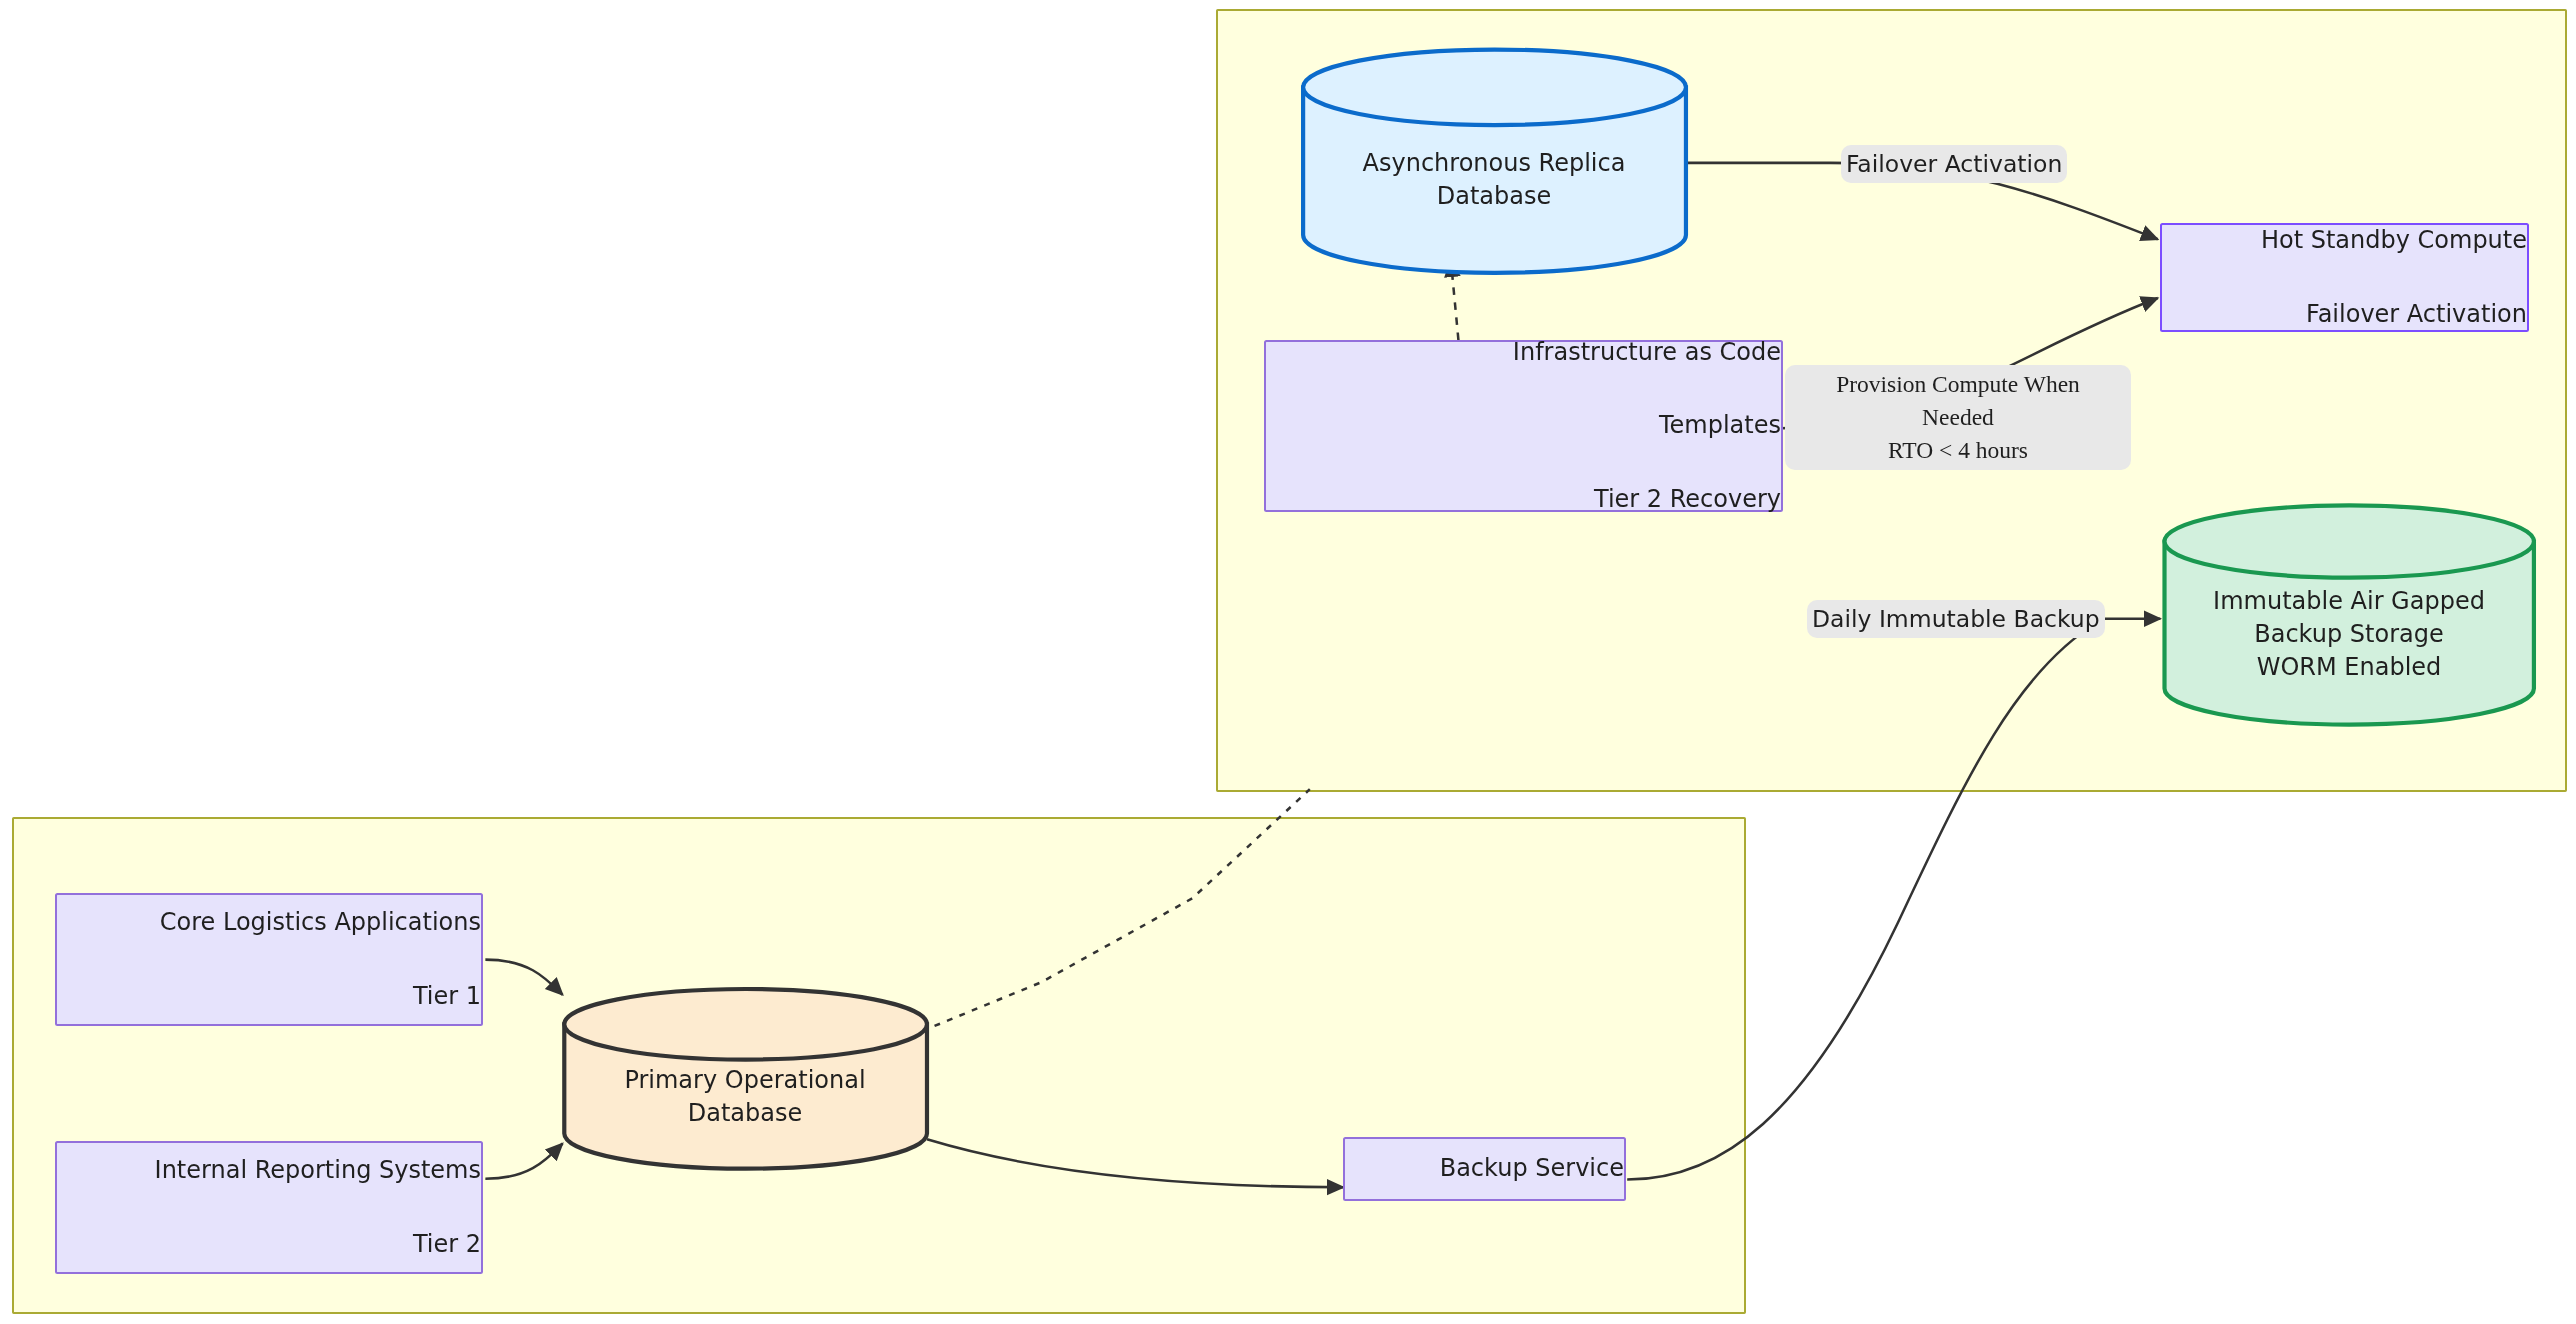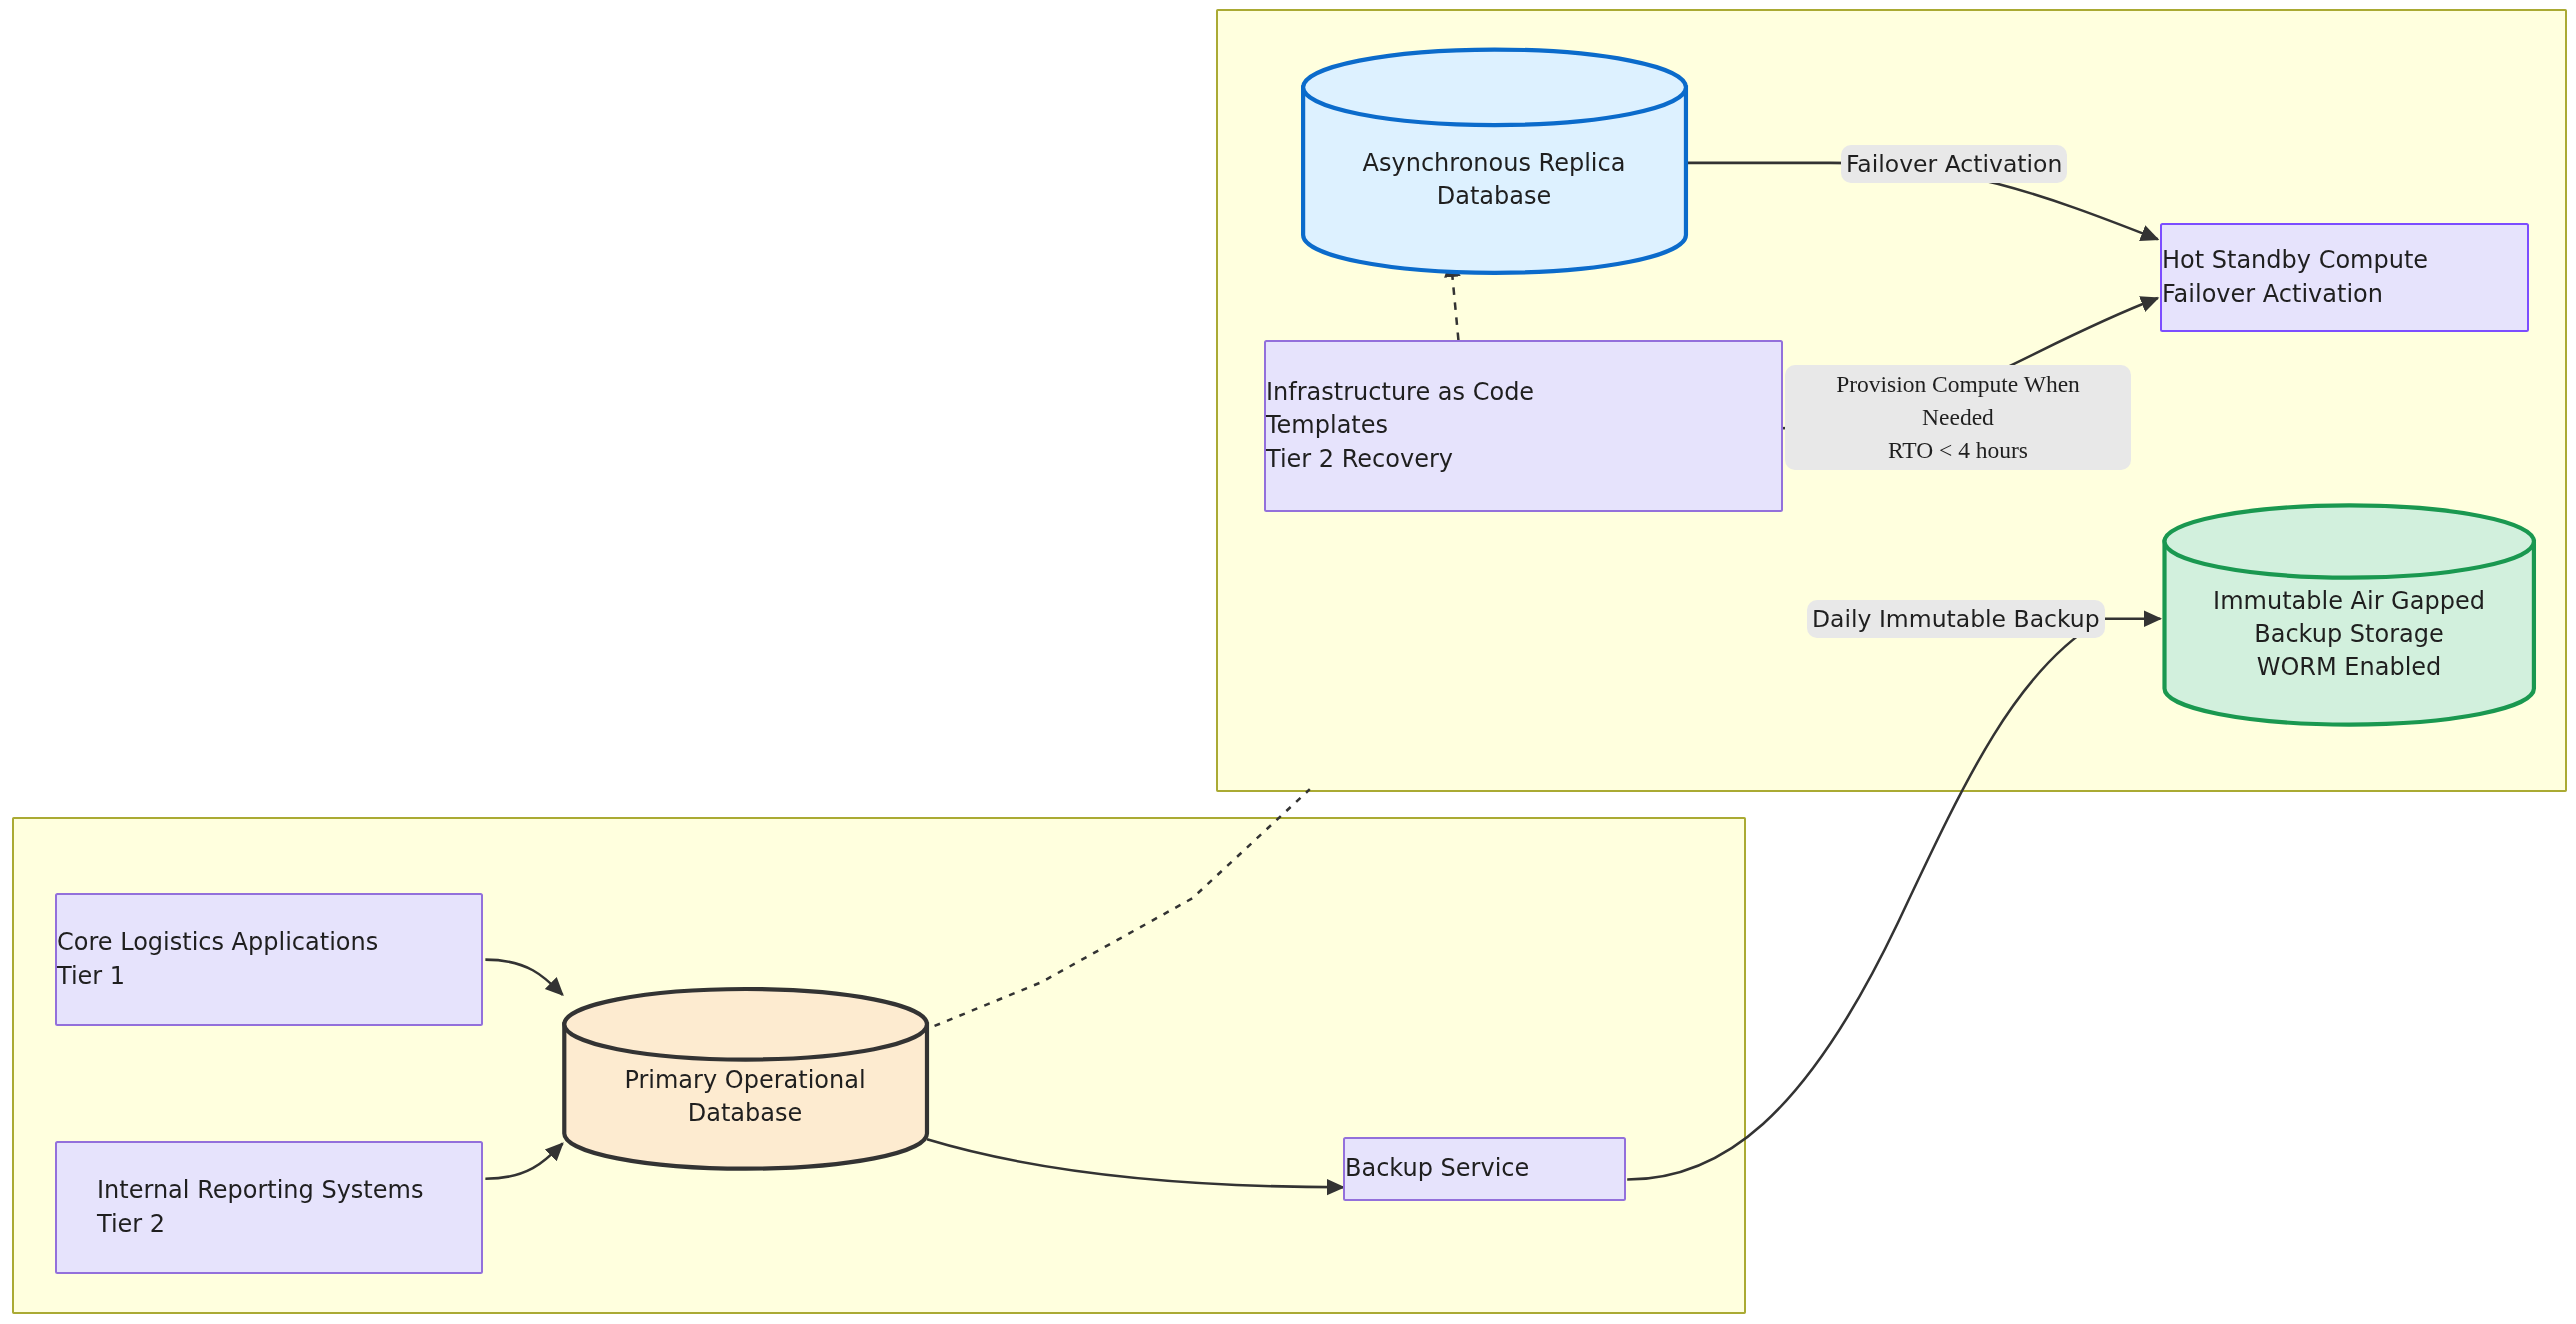--- a/index.html
+++ b/index.html
@@ -49,27 +49,28 @@
 
   
   .node-box {
     position: absolute;
     box-sizing: border-box;
     background: #e6e3fc;
     border: 2.5px solid #9370db;
     border-radius: 2.5px;
     display: flex;
     flex-direction: column;
-    align-items: flex-start;
+    align-items: flex-end;
     justify-content: center;
     z-index: 4;
     color: #1f1f1f;
     font-size: 24px;
     line-height: 1.38;
     text-align: center;
+    gap: 40px;
   }
   .node-box.accent-strong {
     border-color: #7c4dff;
   }
   .node-box .line { display: block; white-space: nowrap; }
 
   
   .cyl {
     position: absolute;
     z-index: 4;

